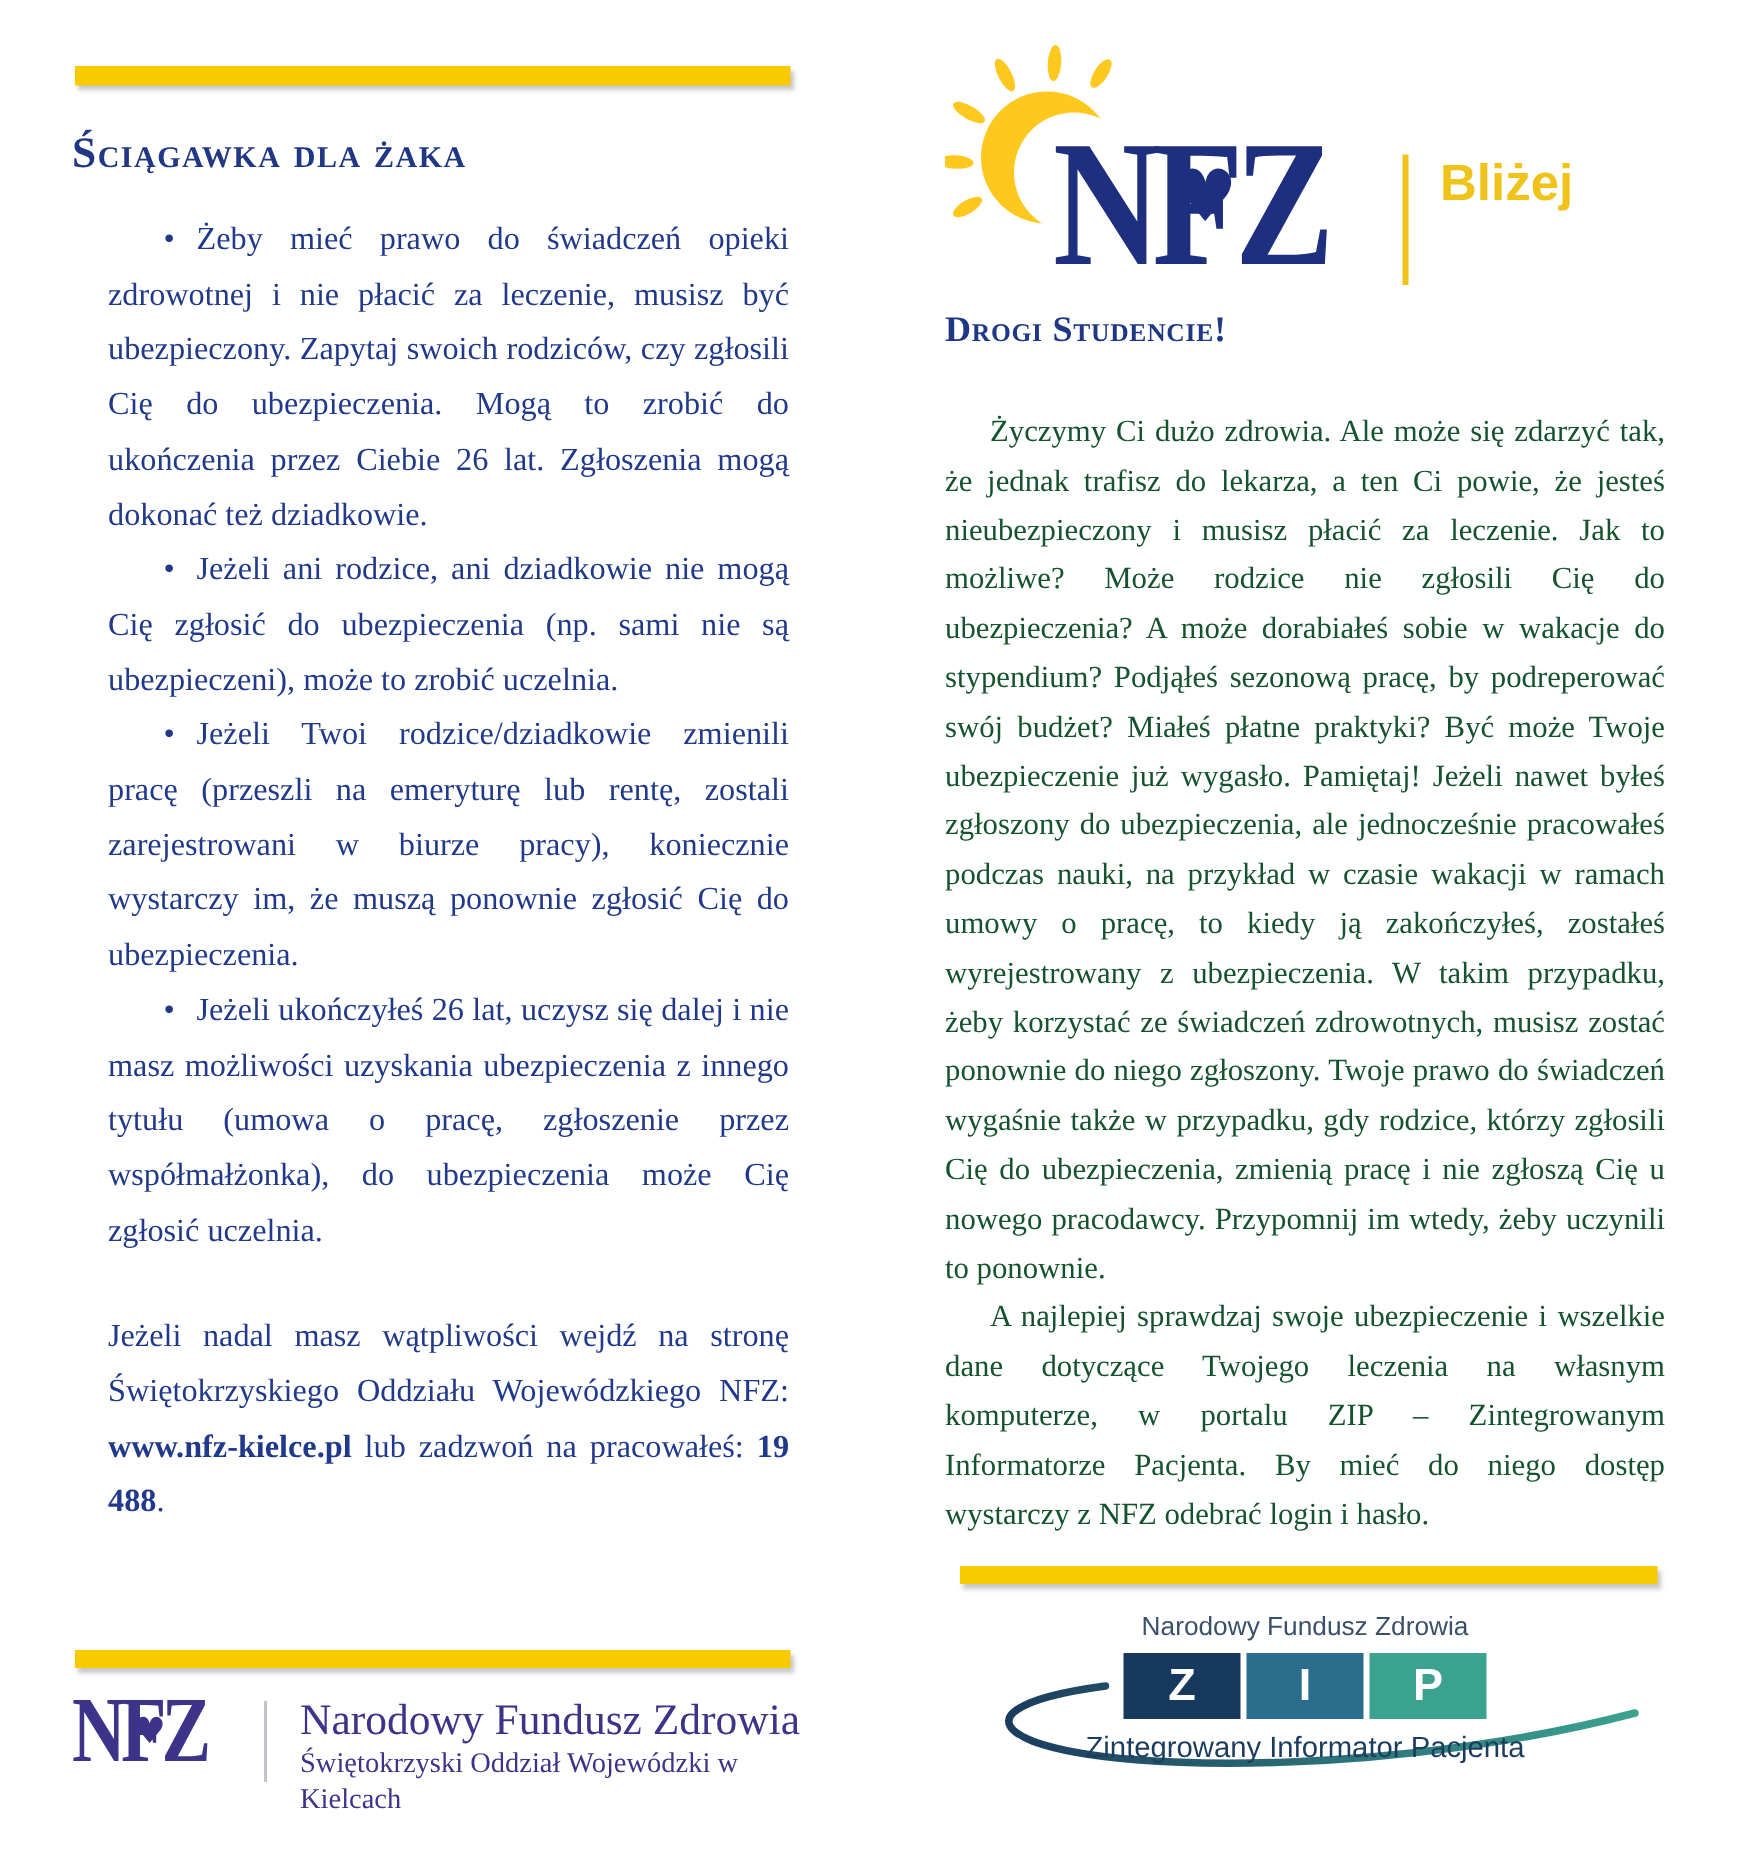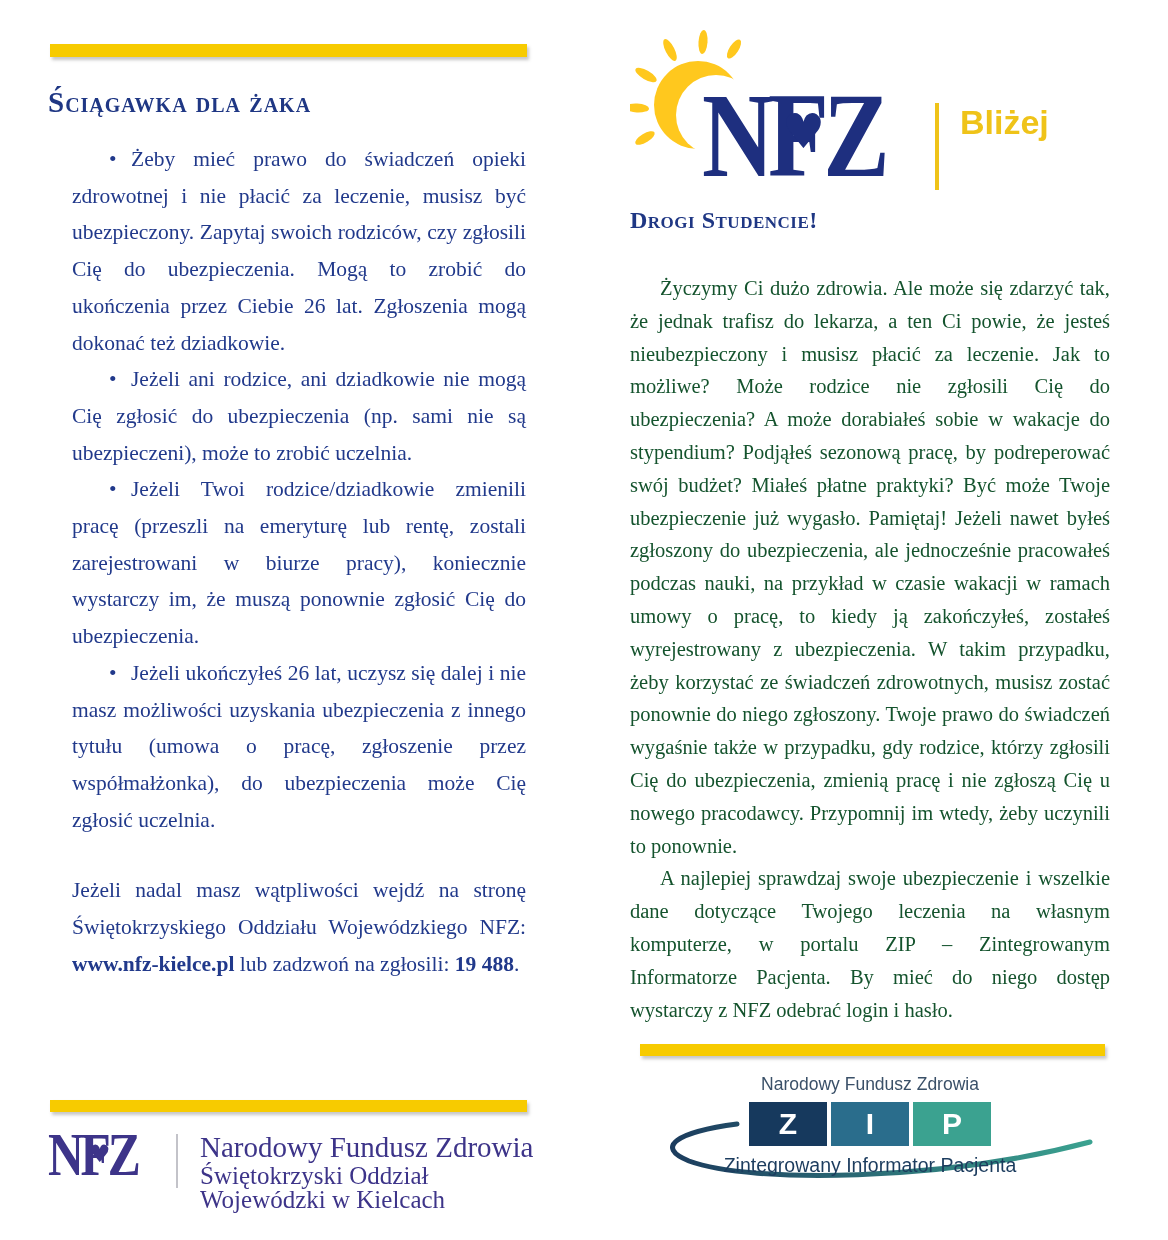--- a/index.html
+++ b/index.html
@@ -36,21 +36,21 @@
     font-size:62px; font-weight:bold; letter-spacing:-4px;
     transform:scaleX(.8); transform-origin:left top; line-height:1.1;
   }
   .nfz-heart-small {
     position:absolute; left:41px; top:14px; color:#3D3489; font-size:24px;
     font-family:"DejaVu Sans", sans-serif; line-height:1;
   }
   .footer-divider { position:absolute; left:128px; top:6px; width:2px; height:54px; background:#c3c3c9; }
   .footer-text { position:absolute; left:152px; top:2px; color:#3D3489; }
   .footer-line1 { font-size:29px; line-height:34px; }
-  .footer-line2 { font-size:25px; line-height:24px; }
+  .footer-line2 { font-size:19px; line-height:24px; }
 
   
   .logo-top { position:absolute; left:630px; top:25px; width:500px; height:180px; }
   .sun-svg { position:absolute; left:0; top:3px; }
   .nfz-letters-big {
     position:absolute; left:72px; top:51px; color:#1E2F7F;
     font-size:120px; font-weight:bold; letter-spacing:-7px; line-height:1;
     transform:scaleX(.83); transform-origin:left top;
   }
   .nfz-heart-big {
@@ -96,21 +96,21 @@
   <div class="ybar bar-top-left"></div>
 
   <h1 class="left-heading">Ściągawka dla żaka</h1>
 
   <div class="left-body">
     <p class="bullet-item"><span class="bullet">•</span><span>Żeby mieć prawo do świadczeń opieki zdrowotnej i nie płacić za leczenie, musisz być ubezpieczony. Zapytaj swoich rodziców, czy zgłosili Cię do ubezpieczenia. Mogą to zrobić do ukończenia przez Ciebie 26 lat. Zgłoszenia mogą dokonać też dziadkowie.</span></p>
     <p class="bullet-item"><span class="bullet">•</span><span>Jeżeli ani rodzice, ani dziadkowie nie mogą Cię zgłosić do ubezpieczenia (np. sami nie są ubezpieczeni), może to zrobić uczelnia.</span></p>
     <p class="bullet-item"><span class="bullet">•</span><span>Jeżeli Twoi rodzice/dziadkowie zmienili pracę (przeszli na emeryturę lub rentę, zostali zarejestrowani w biurze pracy), koniecznie wystarczy im, że muszą ponownie zgłosić Cię do ubezpieczenia.</span></p>
     <p class="bullet-item"><span class="bullet">•</span><span>Jeżeli ukończyłeś 26 lat, uczysz się dalej i nie masz możliwości uzyskania ubezpieczenia z innego tytułu (umowa o pracę, zgłoszenie przez współmałżonka), do ubezpieczenia może Cię zgłosić uczelnia.</span></p>
 
-    <p class="contact"><span>Jeżeli nadal masz wątpliwości wejdź na stronę Świętokrzyskiego Oddziału Wojewódzkiego NFZ: </span><strong>www.nfz-kielce.pl</strong><span> lub zadzwoń na zgłosili: </span><strong>19 488</strong><span>.</span></p>
+    <p class="contact"><span>Jeżeli nadal masz wątpliwości wejdź na stronę Świętokrzyskiego Oddziału Wojewódzkiego NFZ: </span><strong>www.nfz-kielce.pl</strong><span> lub zadzwoń na pracowałeś: </span><strong>19 488</strong><span>.</span></p>
   </div>
 
   <div class="ybar bar-bot-left"></div>
 
   <div class="footer-logo">
     <div class="nfz-mark">
       <span class="nfz-letters-small">NFZ</span>
       <span class="nfz-heart-small">♥</span>
     </div>
     <div class="footer-divider"></div>

